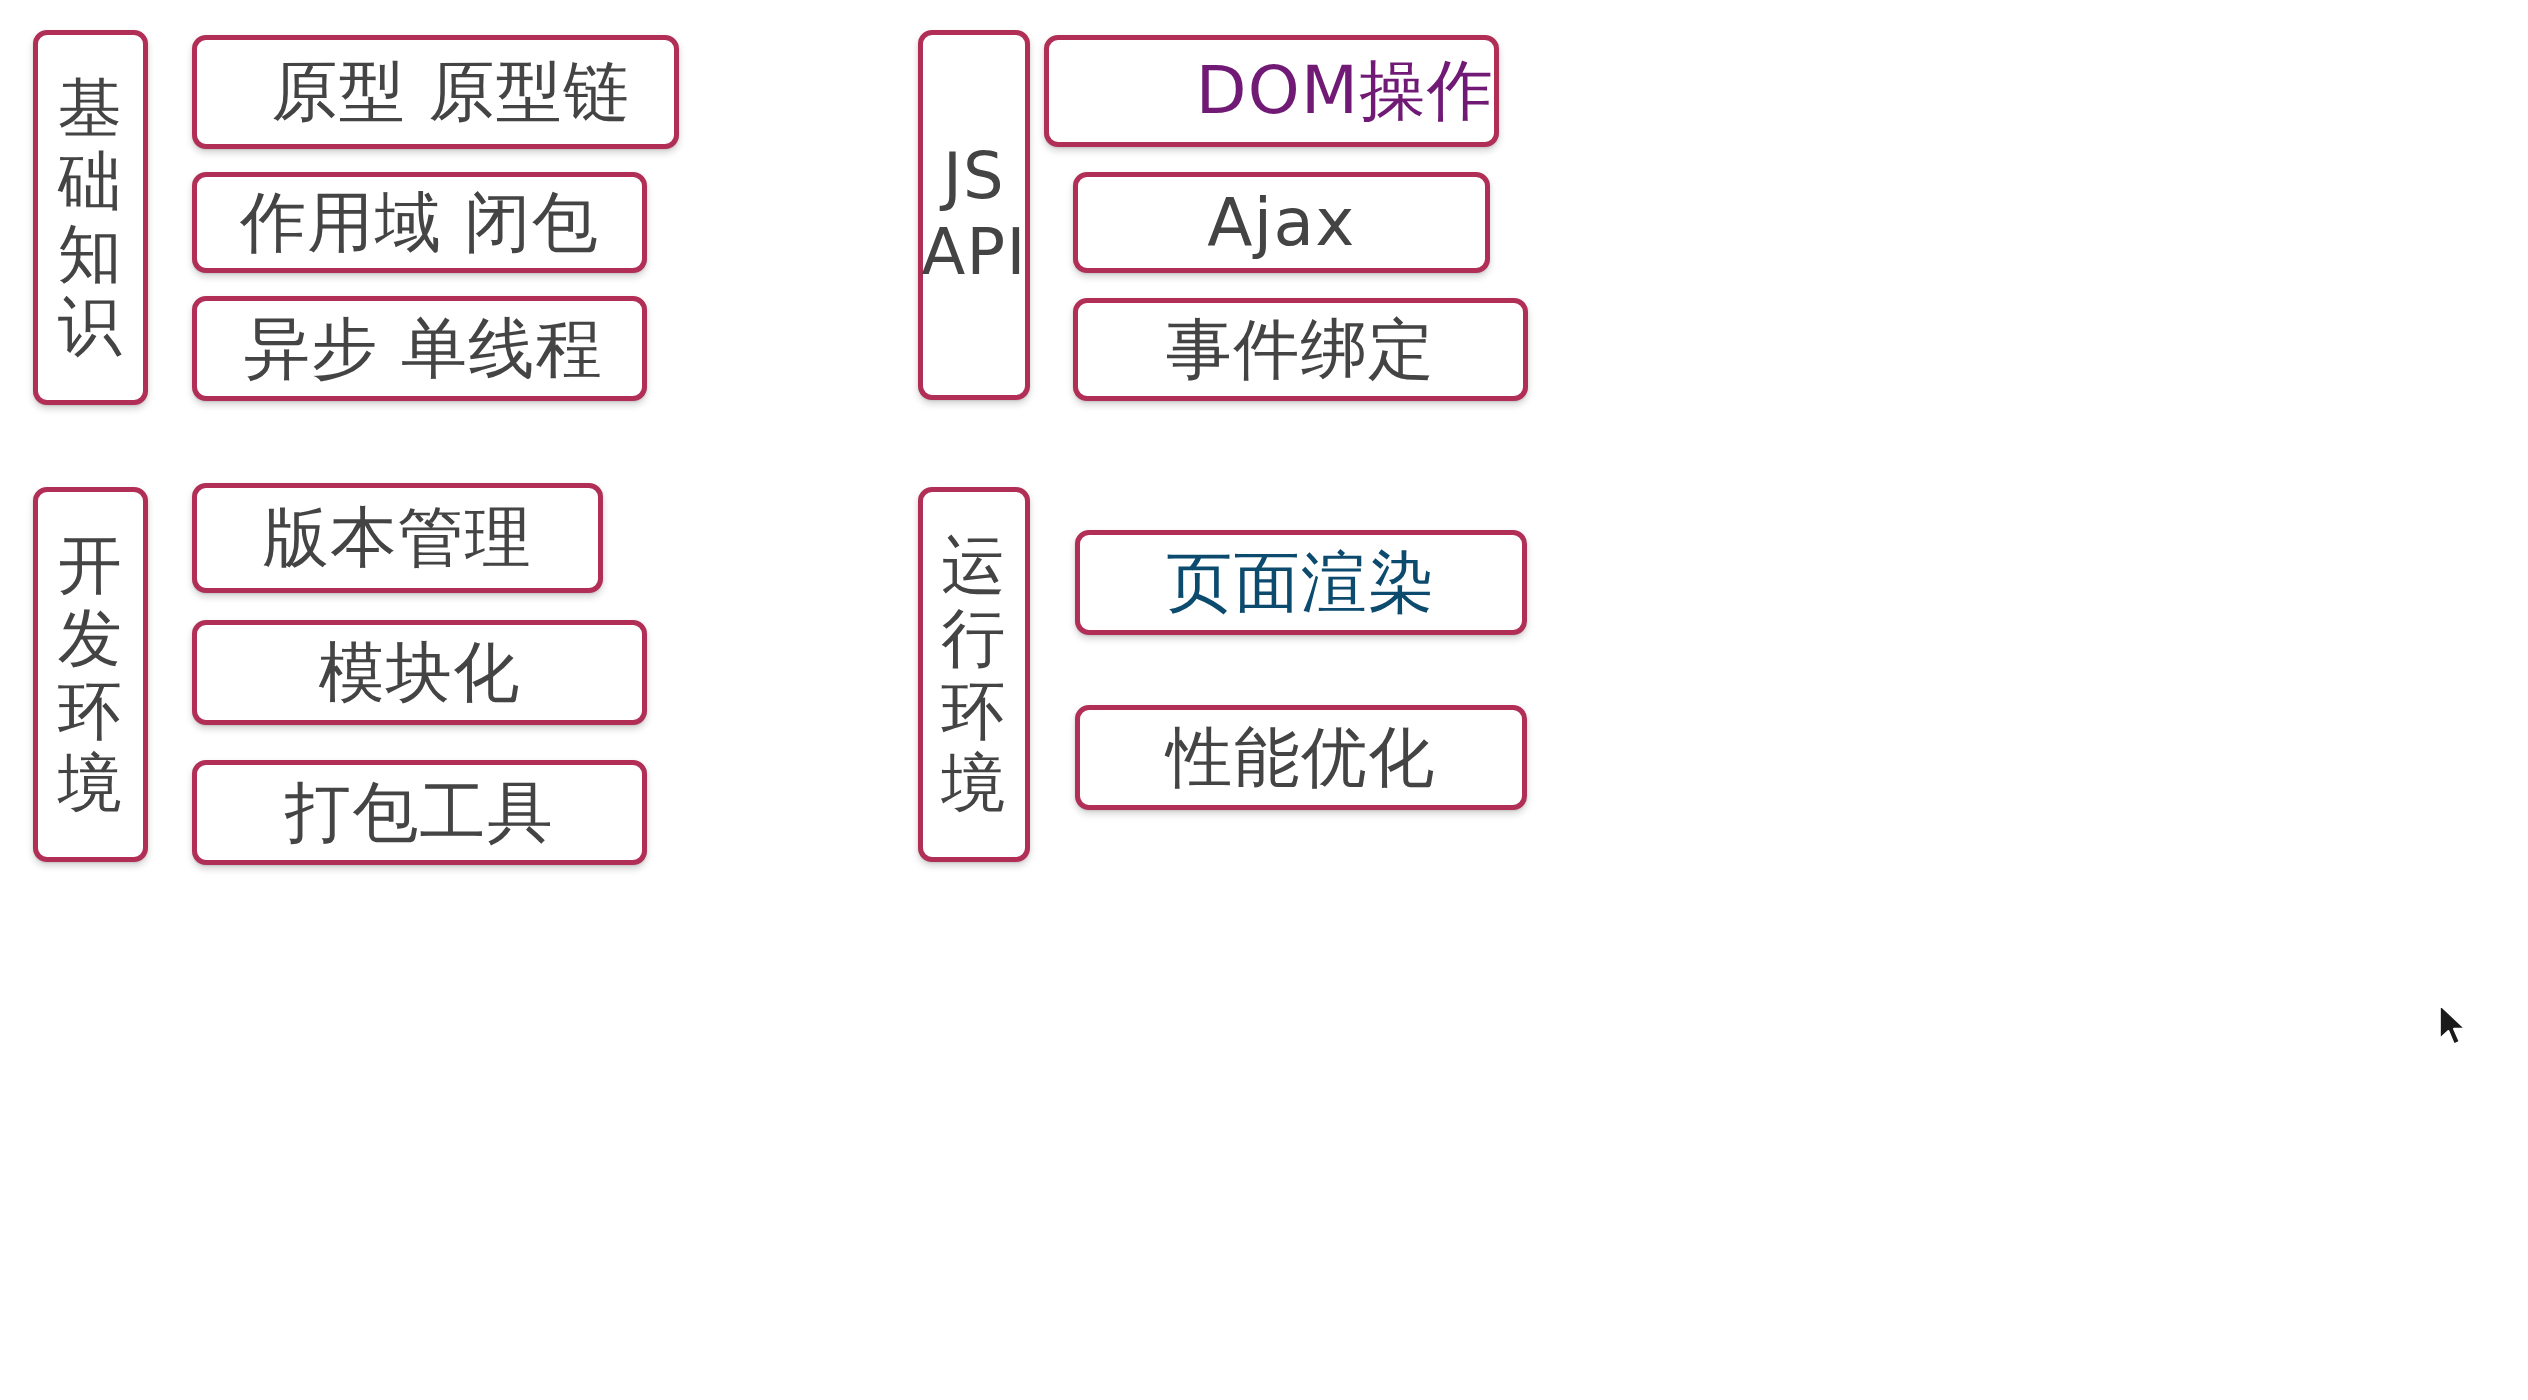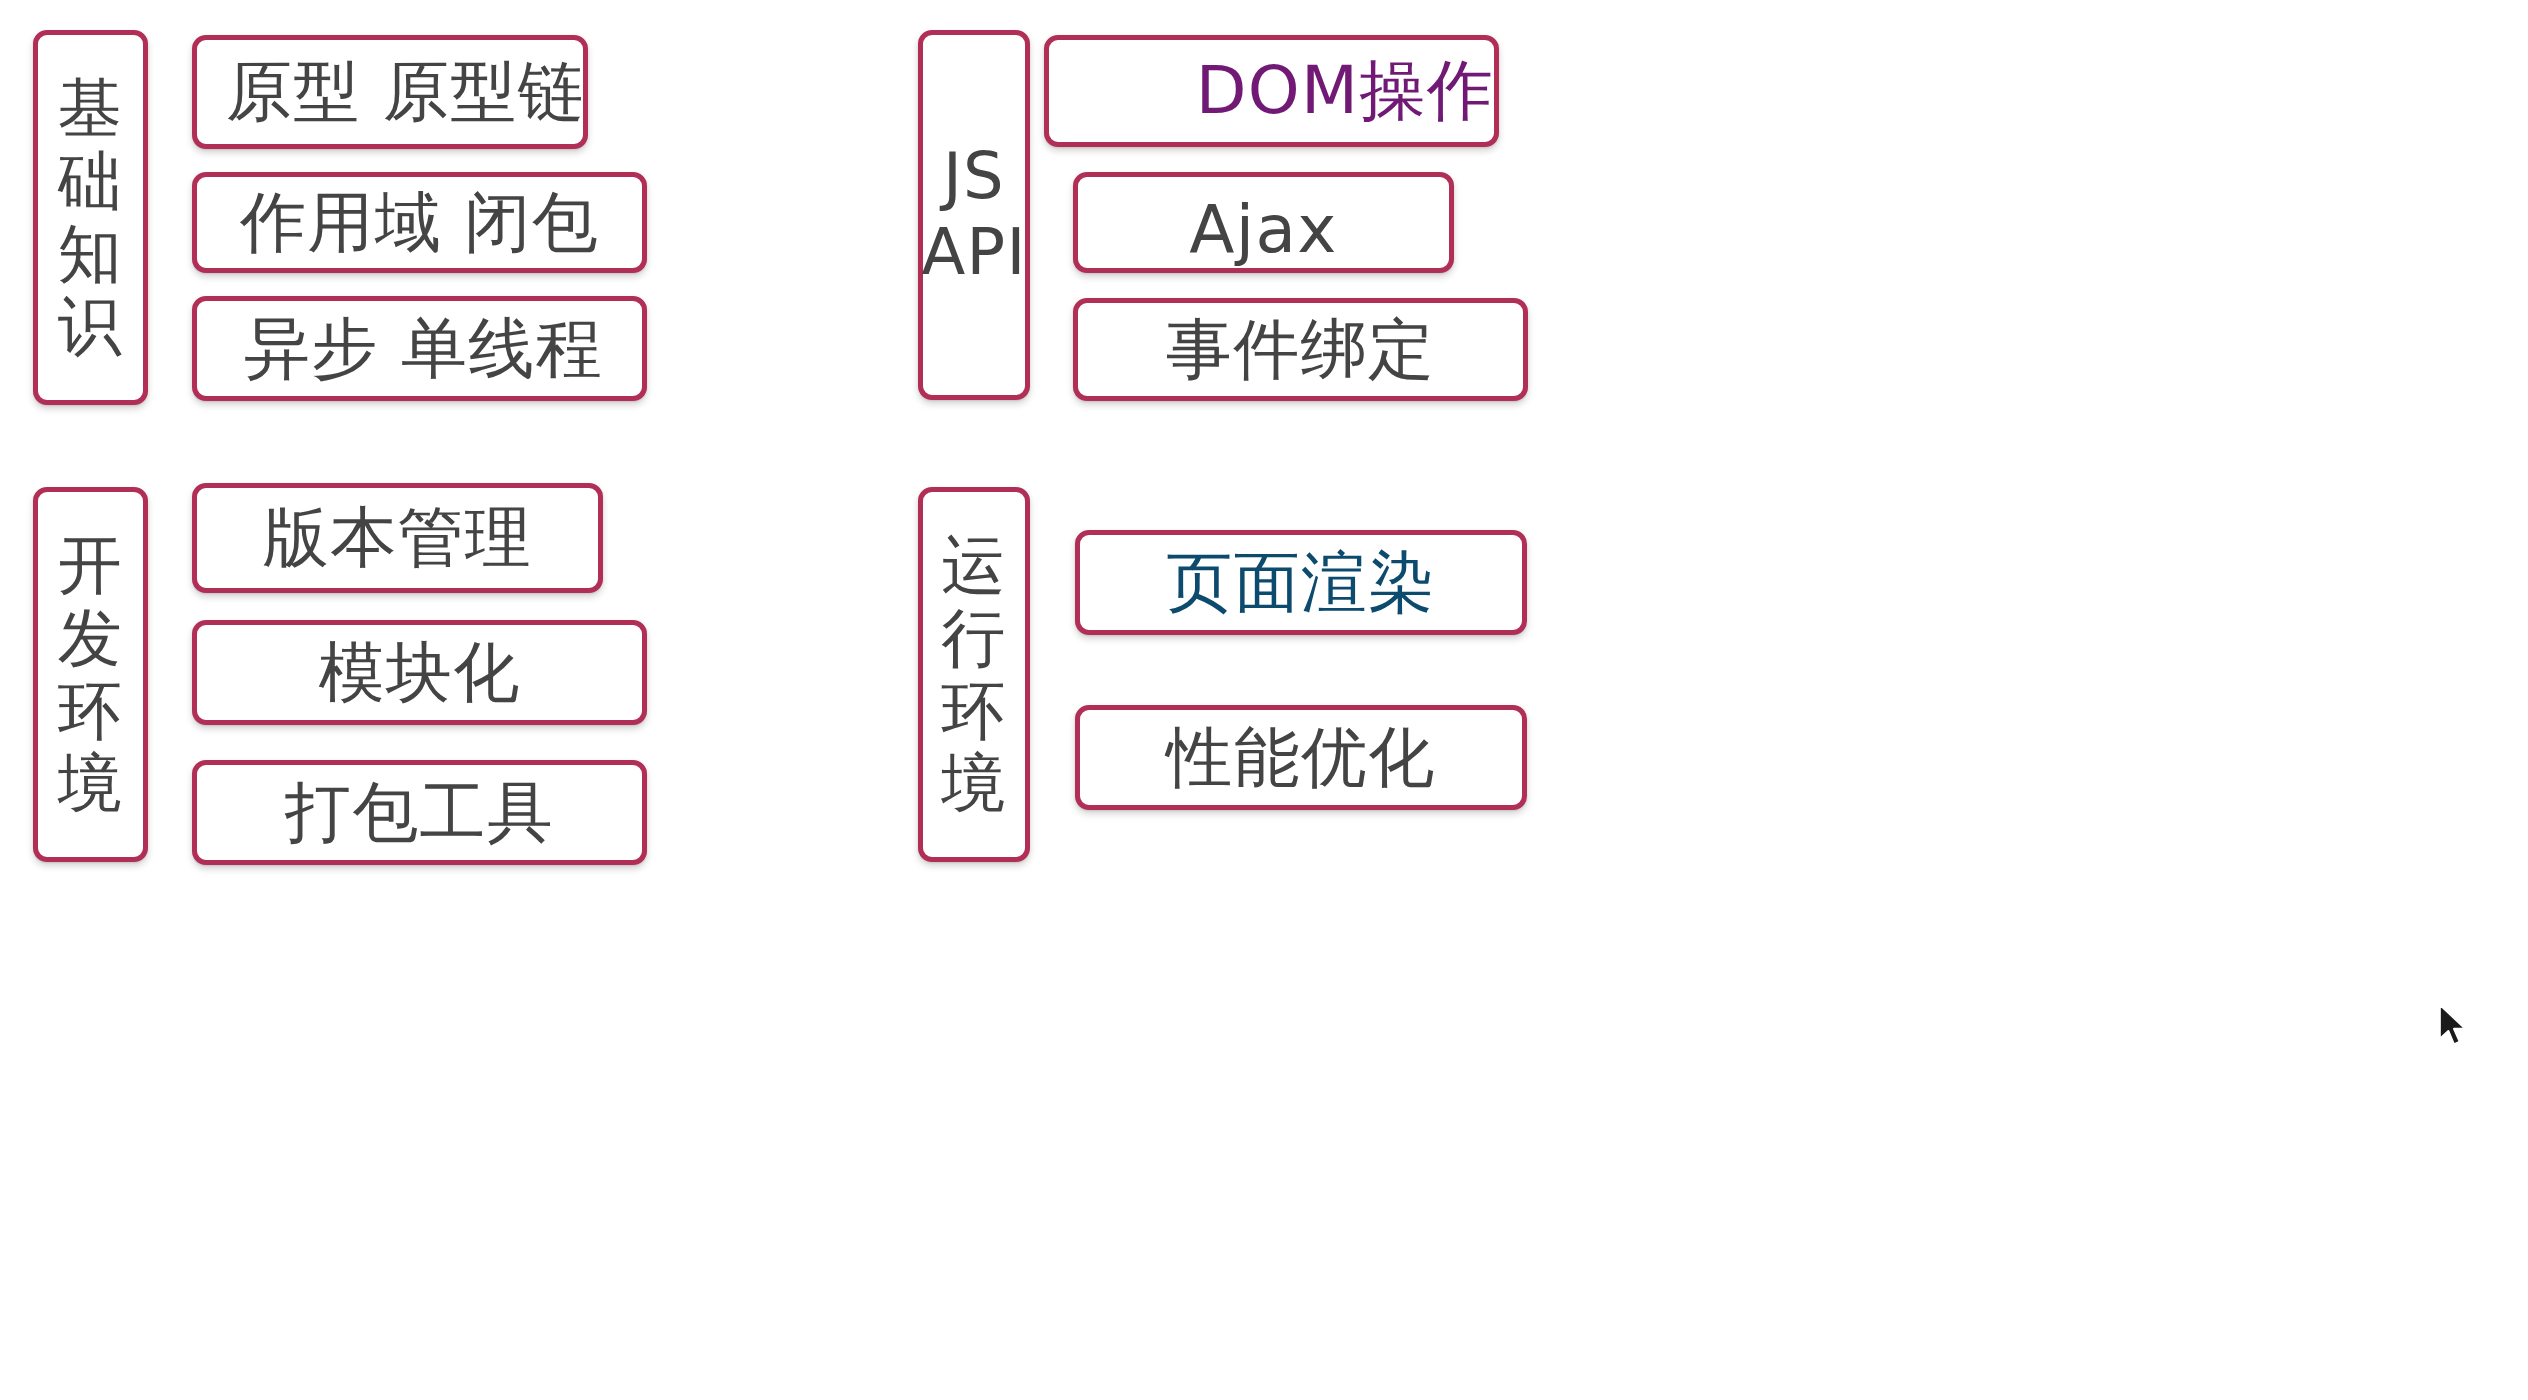--- a/index.html
+++ b/index.html
@@ -73,39 +73,39 @@
 
 <div id="canvas">
 
   <div class="box label-box" style="left: 33px; top: 30px; width: 115px; height: 375px; border-color: rgb(177, 47, 87); color: rgb(68, 68, 68);">
     <span class="ch">基</span>
     <span class="ch">础</span>
     <span class="ch">知</span>
     <span class="ch">识</span>
   </div>
 
-  <div class="box item-box" style="left: 192px; top: 35px; width: 396px; height: 114px; border-color: rgb(177, 47, 87); color: rgb(68, 68, 68); padding-left: 31px;">
+  <div class="box item-box" style="left: 192px; top: 35px; width: 487px; height: 114px; border-color: rgb(177, 47, 87); color: rgb(68, 68, 68); padding-left: 31px;">
     <span>原型 原型链</span>
   </div>
   <div class="box item-box" style="left: 192px; top: 172px; width: 455px; height: 101px; border-color: rgb(177, 47, 87); color: rgb(68, 68, 68);">
     <span>作用域 闭包</span>
   </div>
   <div class="box item-box" style="left: 192px; top: 296px; width: 455px; height: 105px; border-color: rgb(177, 47, 87); color: rgb(68, 68, 68); padding-left: 8px;">
     <span>异步 单线程</span>
   </div>
 
   <div class="box label-box latin" style="left: 918px; top: 30px; width: 112px; height: 370px; border-color: rgb(177, 47, 87); color: rgb(68, 68, 68);">
     <span class="ch">JS</span>
     <span class="ch">API</span>
   </div>
 
   <div class="box item-box" style="left: 1044px; top: 35px; width: 455px; height: 112px; border-color: rgb(177, 47, 87); color: #701a75; justify-content: flex-end;">
     <span>DOM操作</span>
   </div>
-  <div class="box item-box" style="left: 1073px; top: 172px; width: 381px; height: 101px; border-color: rgb(177, 47, 87); color: rgb(68, 68, 68); align-items: flex-end;">
+  <div class="box item-box" style="left: 1073px; top: 172px; width: 417px; height: 101px; border-color: rgb(177, 47, 87); color: rgb(68, 68, 68);">
     <span>Ajax</span>
   </div>
   <div class="box item-box" style="left: 1073px; top: 298px; width: 455px; height: 103px; border-color: rgb(177, 47, 87); color: rgb(68, 68, 68);">
     <span>事件绑定</span>
   </div>
 
   <div class="box label-box" style="left: 33px; top: 487px; width: 115px; height: 375px; border-color: rgb(177, 47, 87); color: rgb(68, 68, 68);">
     <span class="ch">开</span>
     <span class="ch">发</span>
     <span class="ch">环</span>

